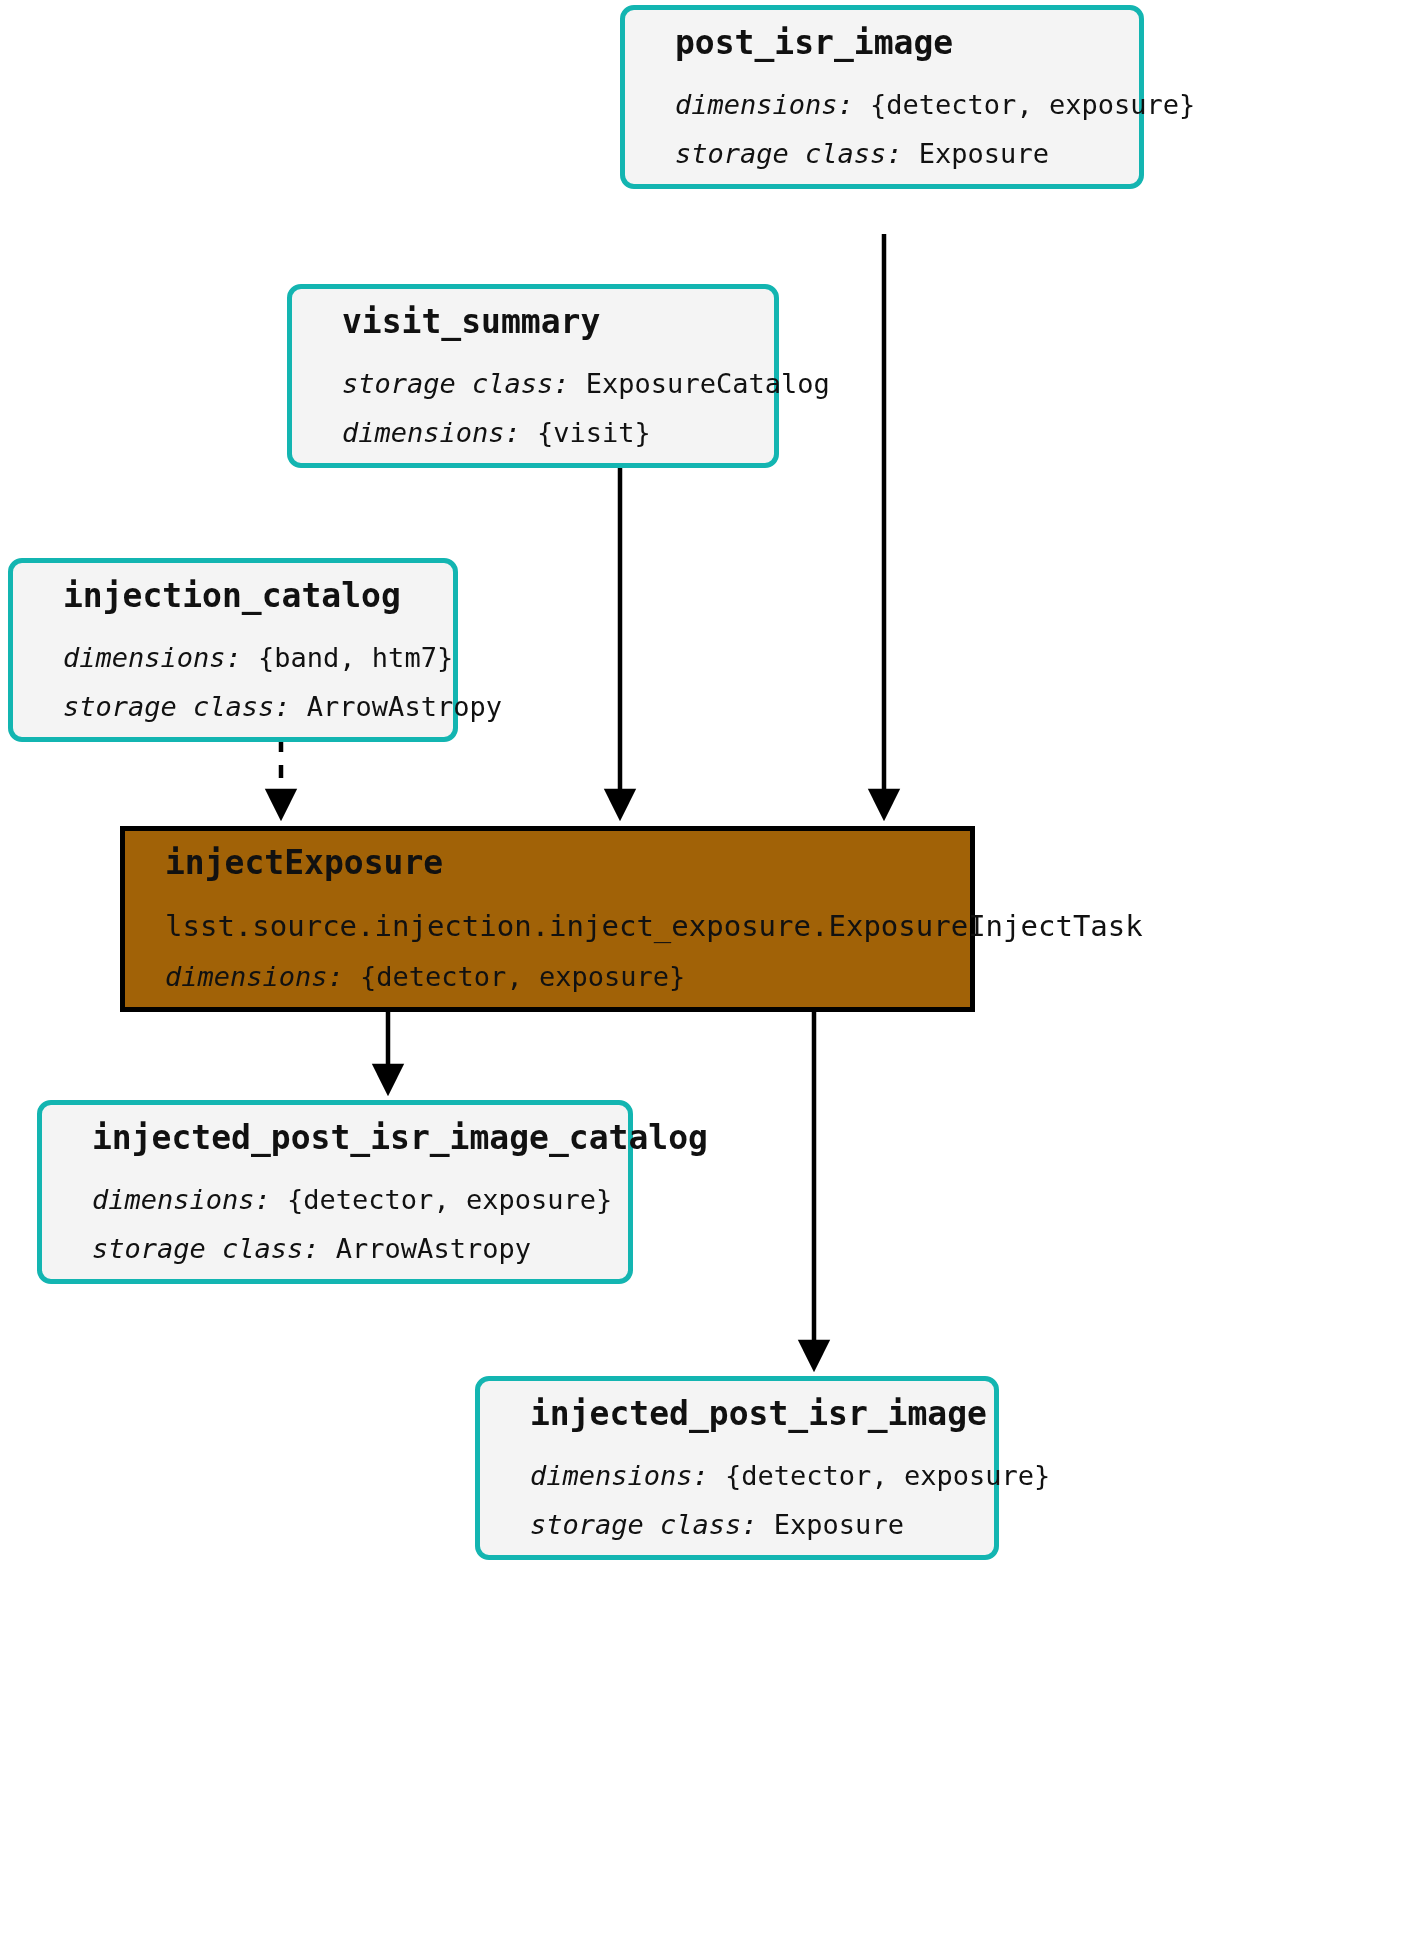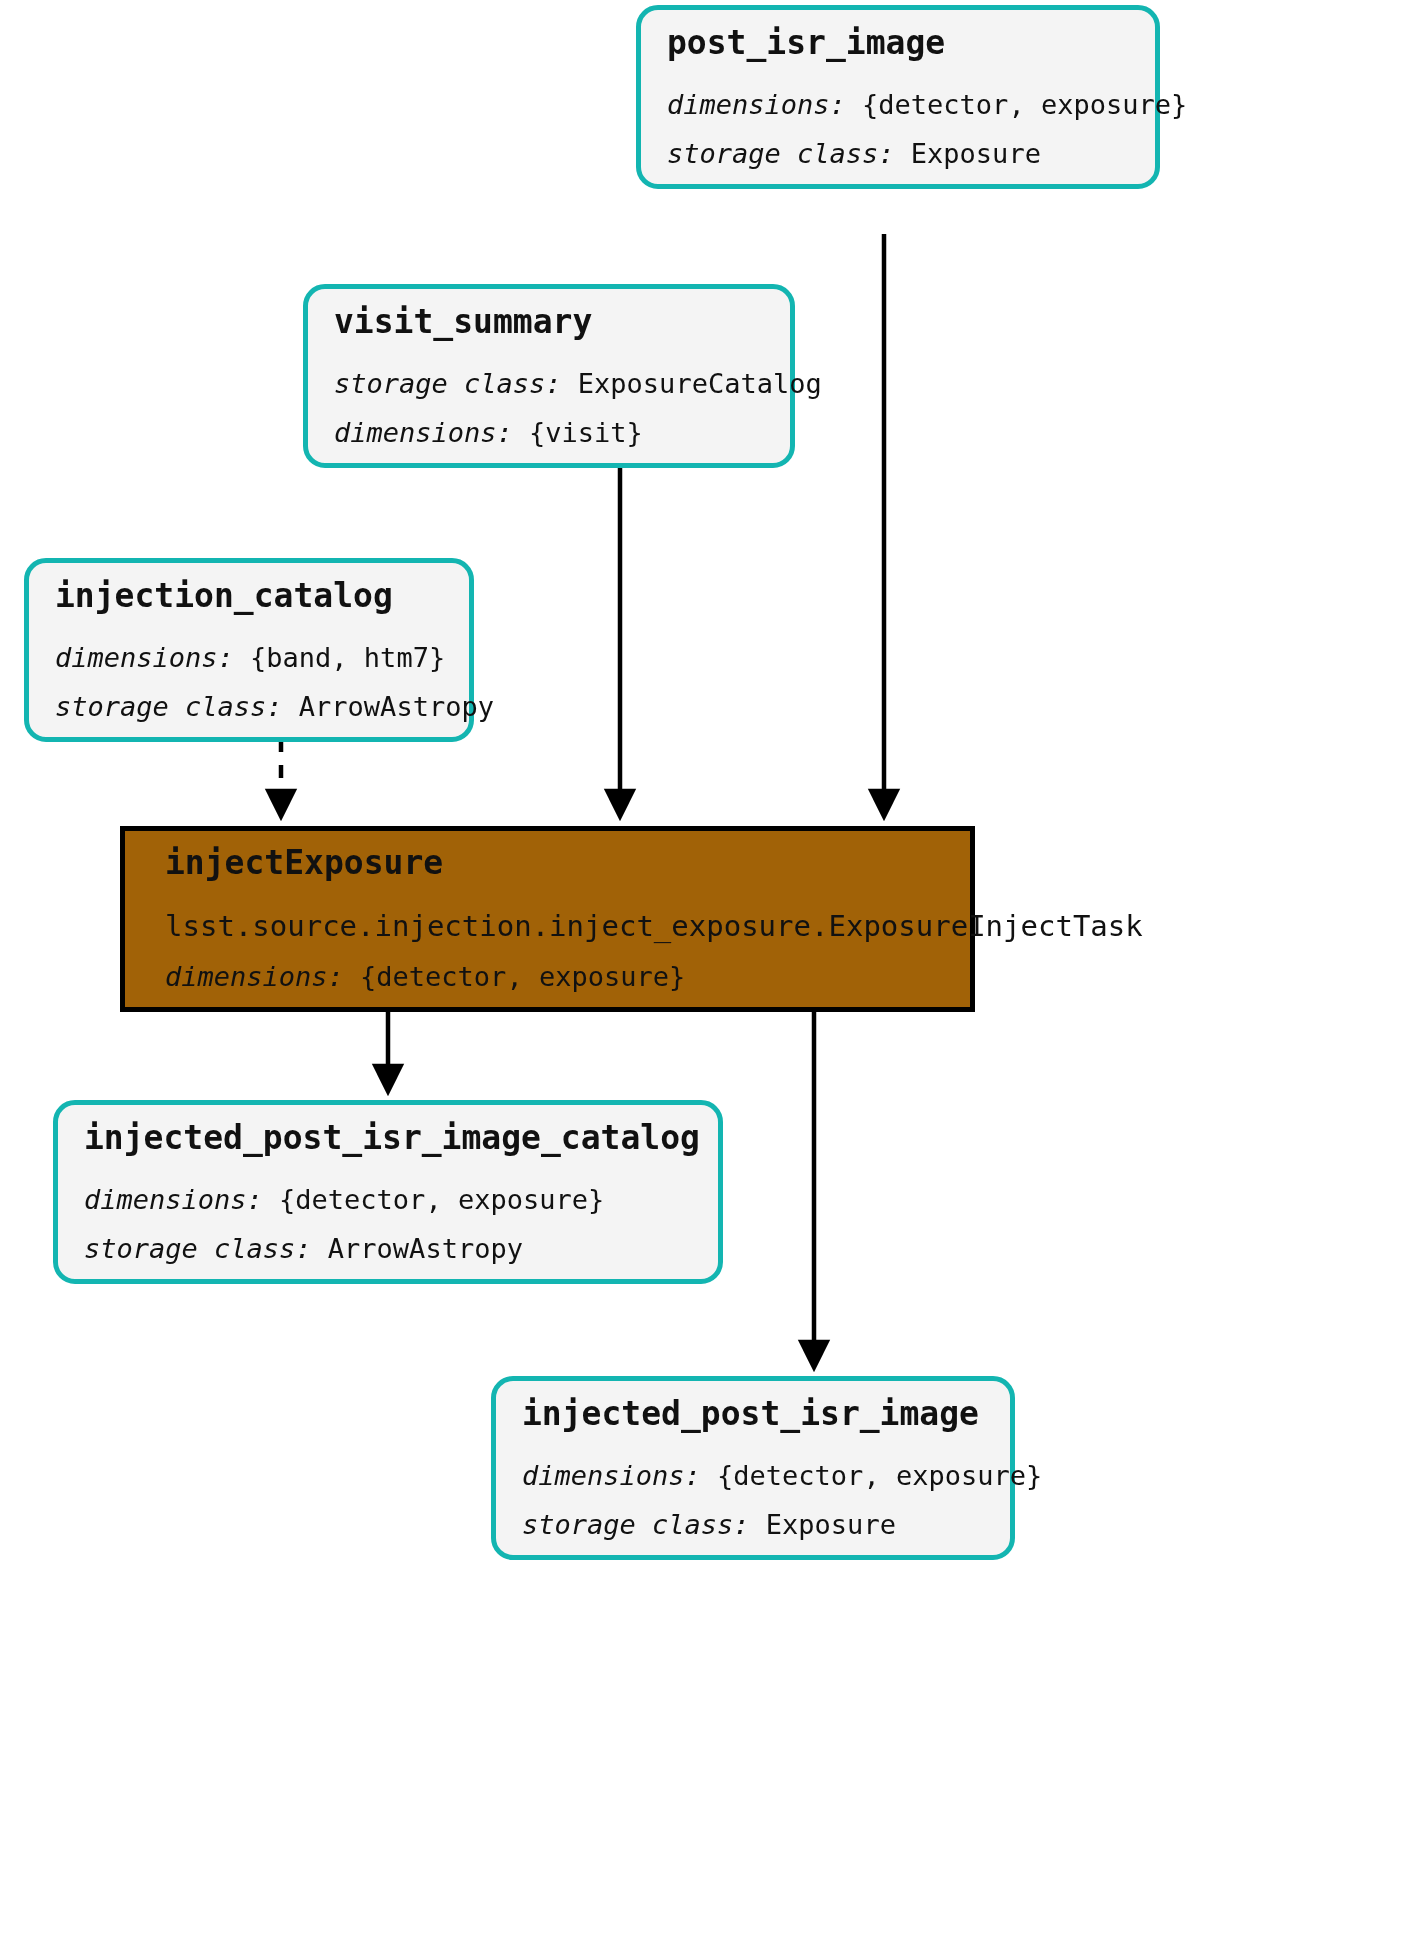--- a/index.html
+++ b/index.html
@@ -28,23 +28,22 @@
   .node {
     position: absolute;
     box-sizing: border-box;
     display: flex;
     flex-direction: column;
     justify-content: center;
   }
   .node.dataset {
     background: #f4f4f4;
     border: 5px solid #13b5b1;
-    border-radius: 22px;
-    padding: 14px 26px;
-    margin-left: 16px;
+    border-radius: 14px;
+    padding: 14px 50px;
   }
   .node.task {
     background: #a16207;
     border: 5px solid #000000;
     border-radius: 0;
     padding: 14px 40px;
   }
   .node-title {
     font-family: "DejaVu Sans Mono", monospace;
     font-weight: bold;
@@ -140,21 +139,21 @@
 
   <div class="node task" style="left:120px; top:826px; width:855px; height:186px;">
     <div class="node-title">injectExposure</div>
     <div class="mono-line">lsst.source.injection.inject_exposure.ExposureInjectTask</div>
     <div class="node-line">
       <span class="k">dimensions:</span>
       <span class="v">{detector, exposure}</span>
     </div>
   </div>
 
-  <div class="node dataset" style="left:37px; top:1100px; width:670px; height:184px;">
+  <div class="node dataset" style="left:37px; top:1100px; width:596px; height:184px;">
     <div class="node-title">injected_post_isr_image_catalog</div>
     <div class="node-line">
       <span class="k">dimensions:</span>
       <span class="v">{detector, exposure}</span>
     </div>
     <div class="node-line">
       <span class="k">storage class:</span>
       <span class="v">ArrowAstropy</span>
     </div>
   </div>

